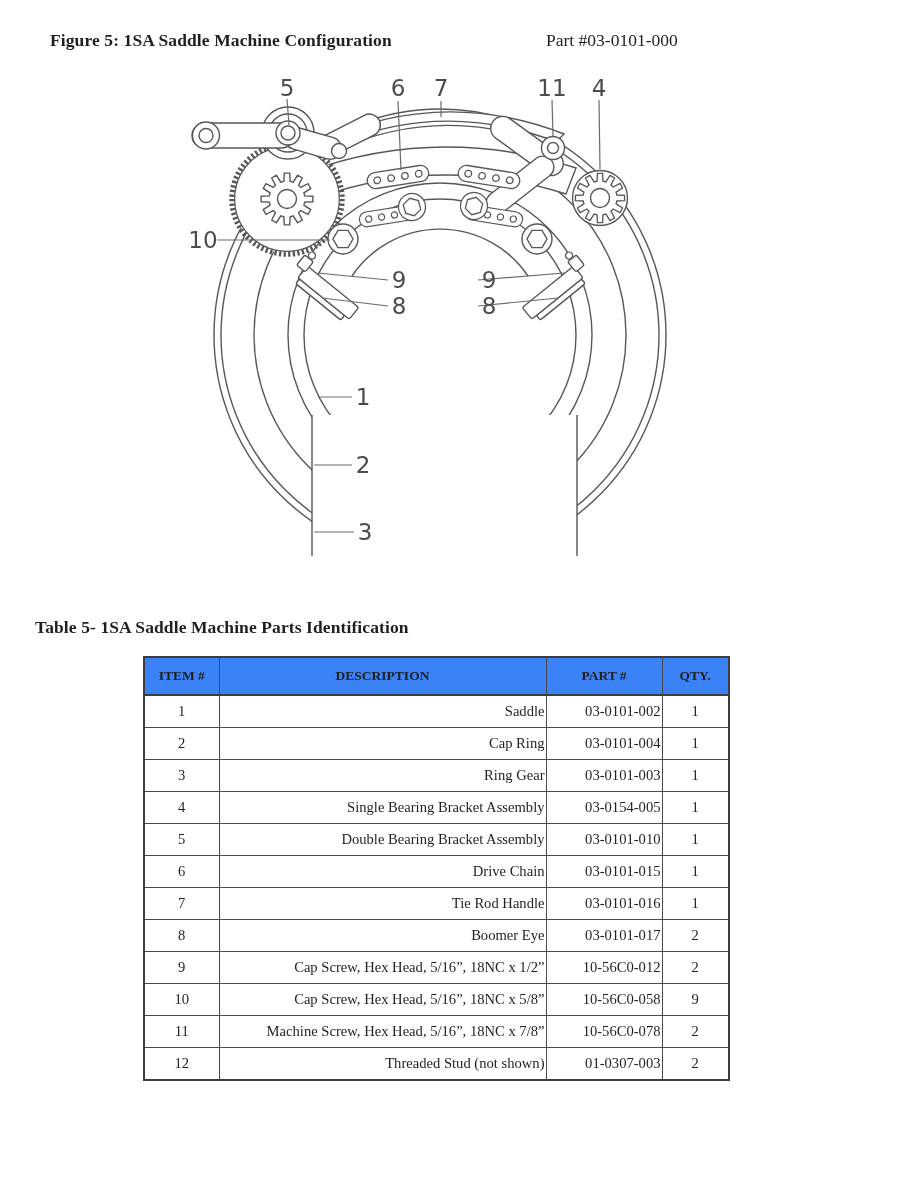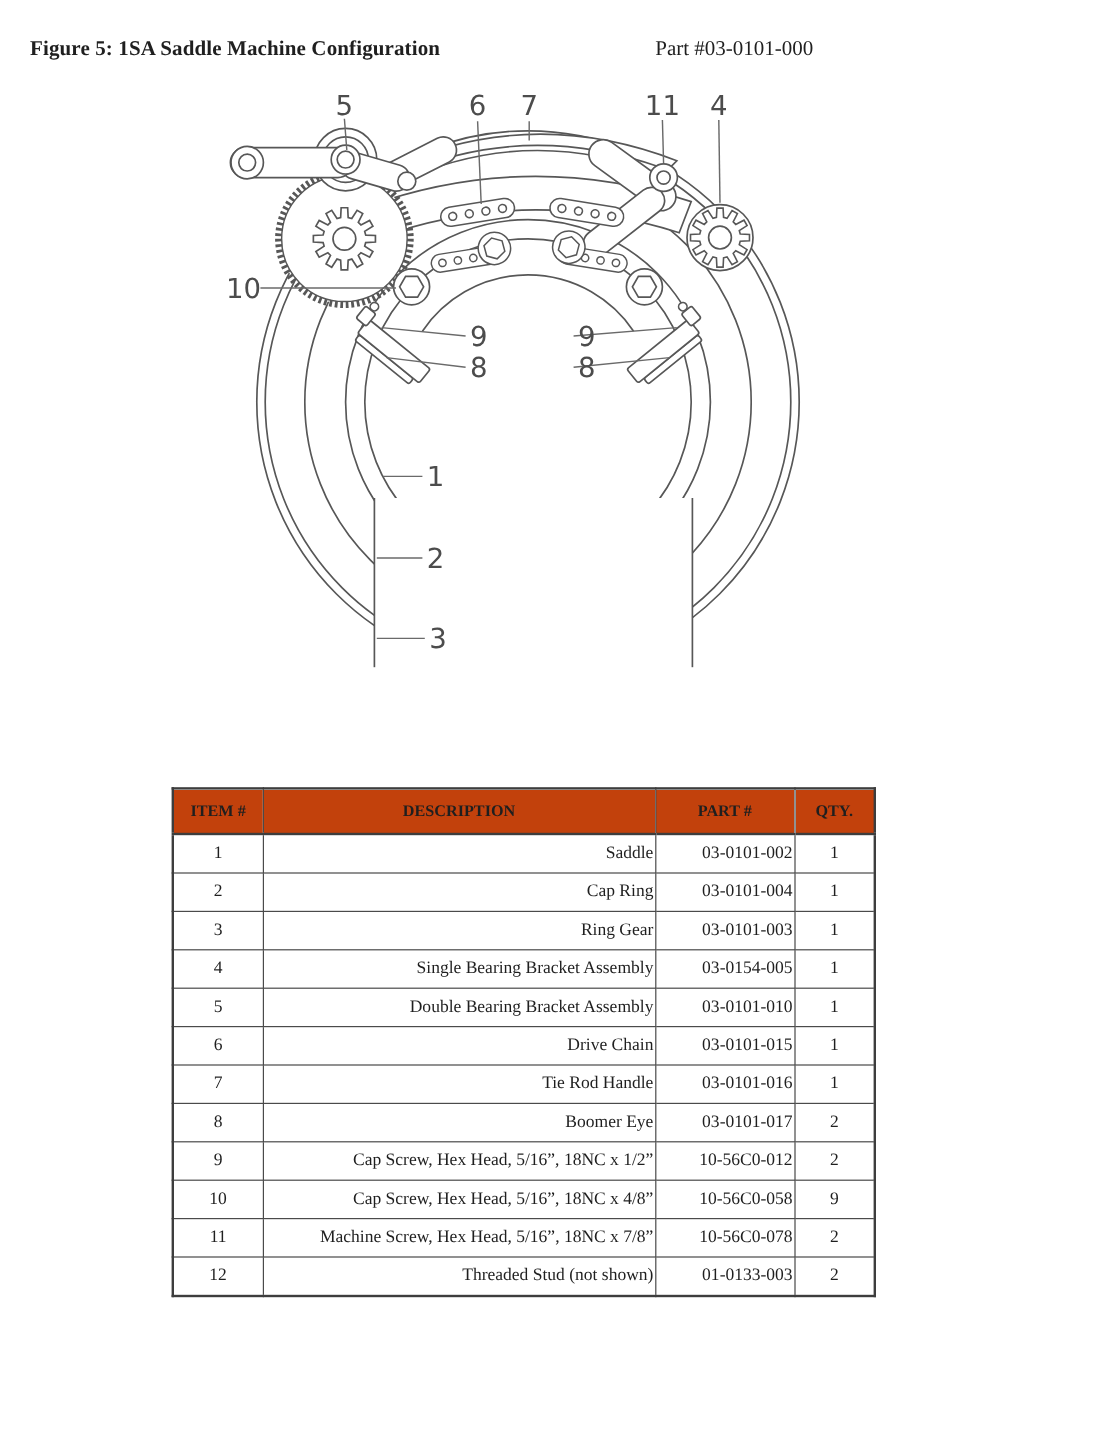--- a/index.html
+++ b/index.html
@@ -1,26 +1,26 @@
 <!DOCTYPE html>
 <html><head>
 <meta charset="utf-8">
 <style>
   html,body{margin:0;padding:0;background:#ffffff;}
   .page{position:relative;width:919px;height:1200px;background:#ffffff;overflow:hidden;
         font-family:"Liberation Serif", serif;color:#1f1f1f;}
-  .fig-title{position:absolute;left:25px;top:30px;font-size:17.5px;font-weight:bold;letter-spacing:.1px;}
+  .fig-title{position:absolute;left:50px;top:30px;font-size:17.5px;font-weight:bold;letter-spacing:.1px;}
   .fig-part{position:absolute;left:525px;top:30px;font-size:17.5px;font-weight:normal;margin-left:21px;}
   .tbl-title{position:absolute;left:35px;top:617px;font-size:17.5px;font-weight:bold;letter-spacing:.1px;}
   svg.diagram{position:absolute;left:0;top:0;}
   .co{font-family:"DejaVu Sans", sans-serif;font-size:23px;fill:#4c4c4c;}
   table.parts{position:absolute;left:143px;top:656px;border-collapse:collapse;table-layout:fixed;
         width:585px;border:2px solid #3d3d3d;}
   table.parts th, table.parts td{border:1px solid #4a4a4a;overflow:hidden;white-space:nowrap;}
-  table.parts th{height:34px;background:#c2410c;font-size:13.5px;font-weight:bold;
+  table.parts th{height:34px;background:#3b82f6;font-size:13.5px;font-weight:bold;
         text-align:center;border-bottom:2px solid #3d3d3d;}
   table.parts td{height:29px;font-size:14.6px;background:#ffffff;}
   table.parts td:nth-child(1), table.parts td:nth-child(4){text-align:center;}
   table.parts td:nth-child(2), table.parts td:nth-child(3){text-align:right;padding-left:13px;}
   col.c1{width:75px;} col.c2{width:327px;} col.c3{width:116px;} col.c4{width:67px;}
 </style>
 </head>
 <body>
 
 <div class="page">
@@ -163,20 +163,21 @@
       <text class="co" x="399" y="288">9</text>
       <text class="co" x="399" y="314">8</text>
       <text class="co" x="489" y="288">9</text>
       <text class="co" x="489" y="314">8</text>
       <text class="co" x="363" y="405">1</text>
       <text class="co" x="363" y="473">2</text>
       <text class="co" x="365" y="540">3</text>
     </g>
   </svg>
 
+  <span class="tbl-title">Table 5- 1SA Saddle Machine Parts Identification</span>
 
   <table class="parts">
     <colgroup>
         <col class="c1">
         <col class="c2">
         <col class="c3">
         <col class="c4">
       </colgroup>
     <thead>
       <tr>
@@ -236,32 +237,32 @@
           <td>2</td>
         </tr>
       <tr>
           <td>9</td>
           <td>Cap Screw, Hex Head, 5/16”, 18NC x 1/2”</td>
           <td>10-56C0-012</td>
           <td>2</td>
         </tr>
       <tr>
           <td>10</td>
-          <td>Cap Screw, Hex Head, 5/16”, 18NC x 4/8”</td>
+          <td>Cap Screw, Hex Head, 5/16”, 18NC x 5/8”</td>
           <td>10-56C0-058</td>
           <td>9</td>
         </tr>
       <tr>
           <td>11</td>
           <td>Machine Screw, Hex Head, 5/16”, 18NC x 7/8”</td>
           <td>10-56C0-078</td>
           <td>2</td>
         </tr>
       <tr>
           <td>12</td>
           <td>Threaded Stud (not shown)</td>
-          <td>01-0133-003</td>
+          <td>01-0307-003</td>
           <td>2</td>
         </tr>
     </tbody>
   </table>
 
 </div>
 
 </body></html>

